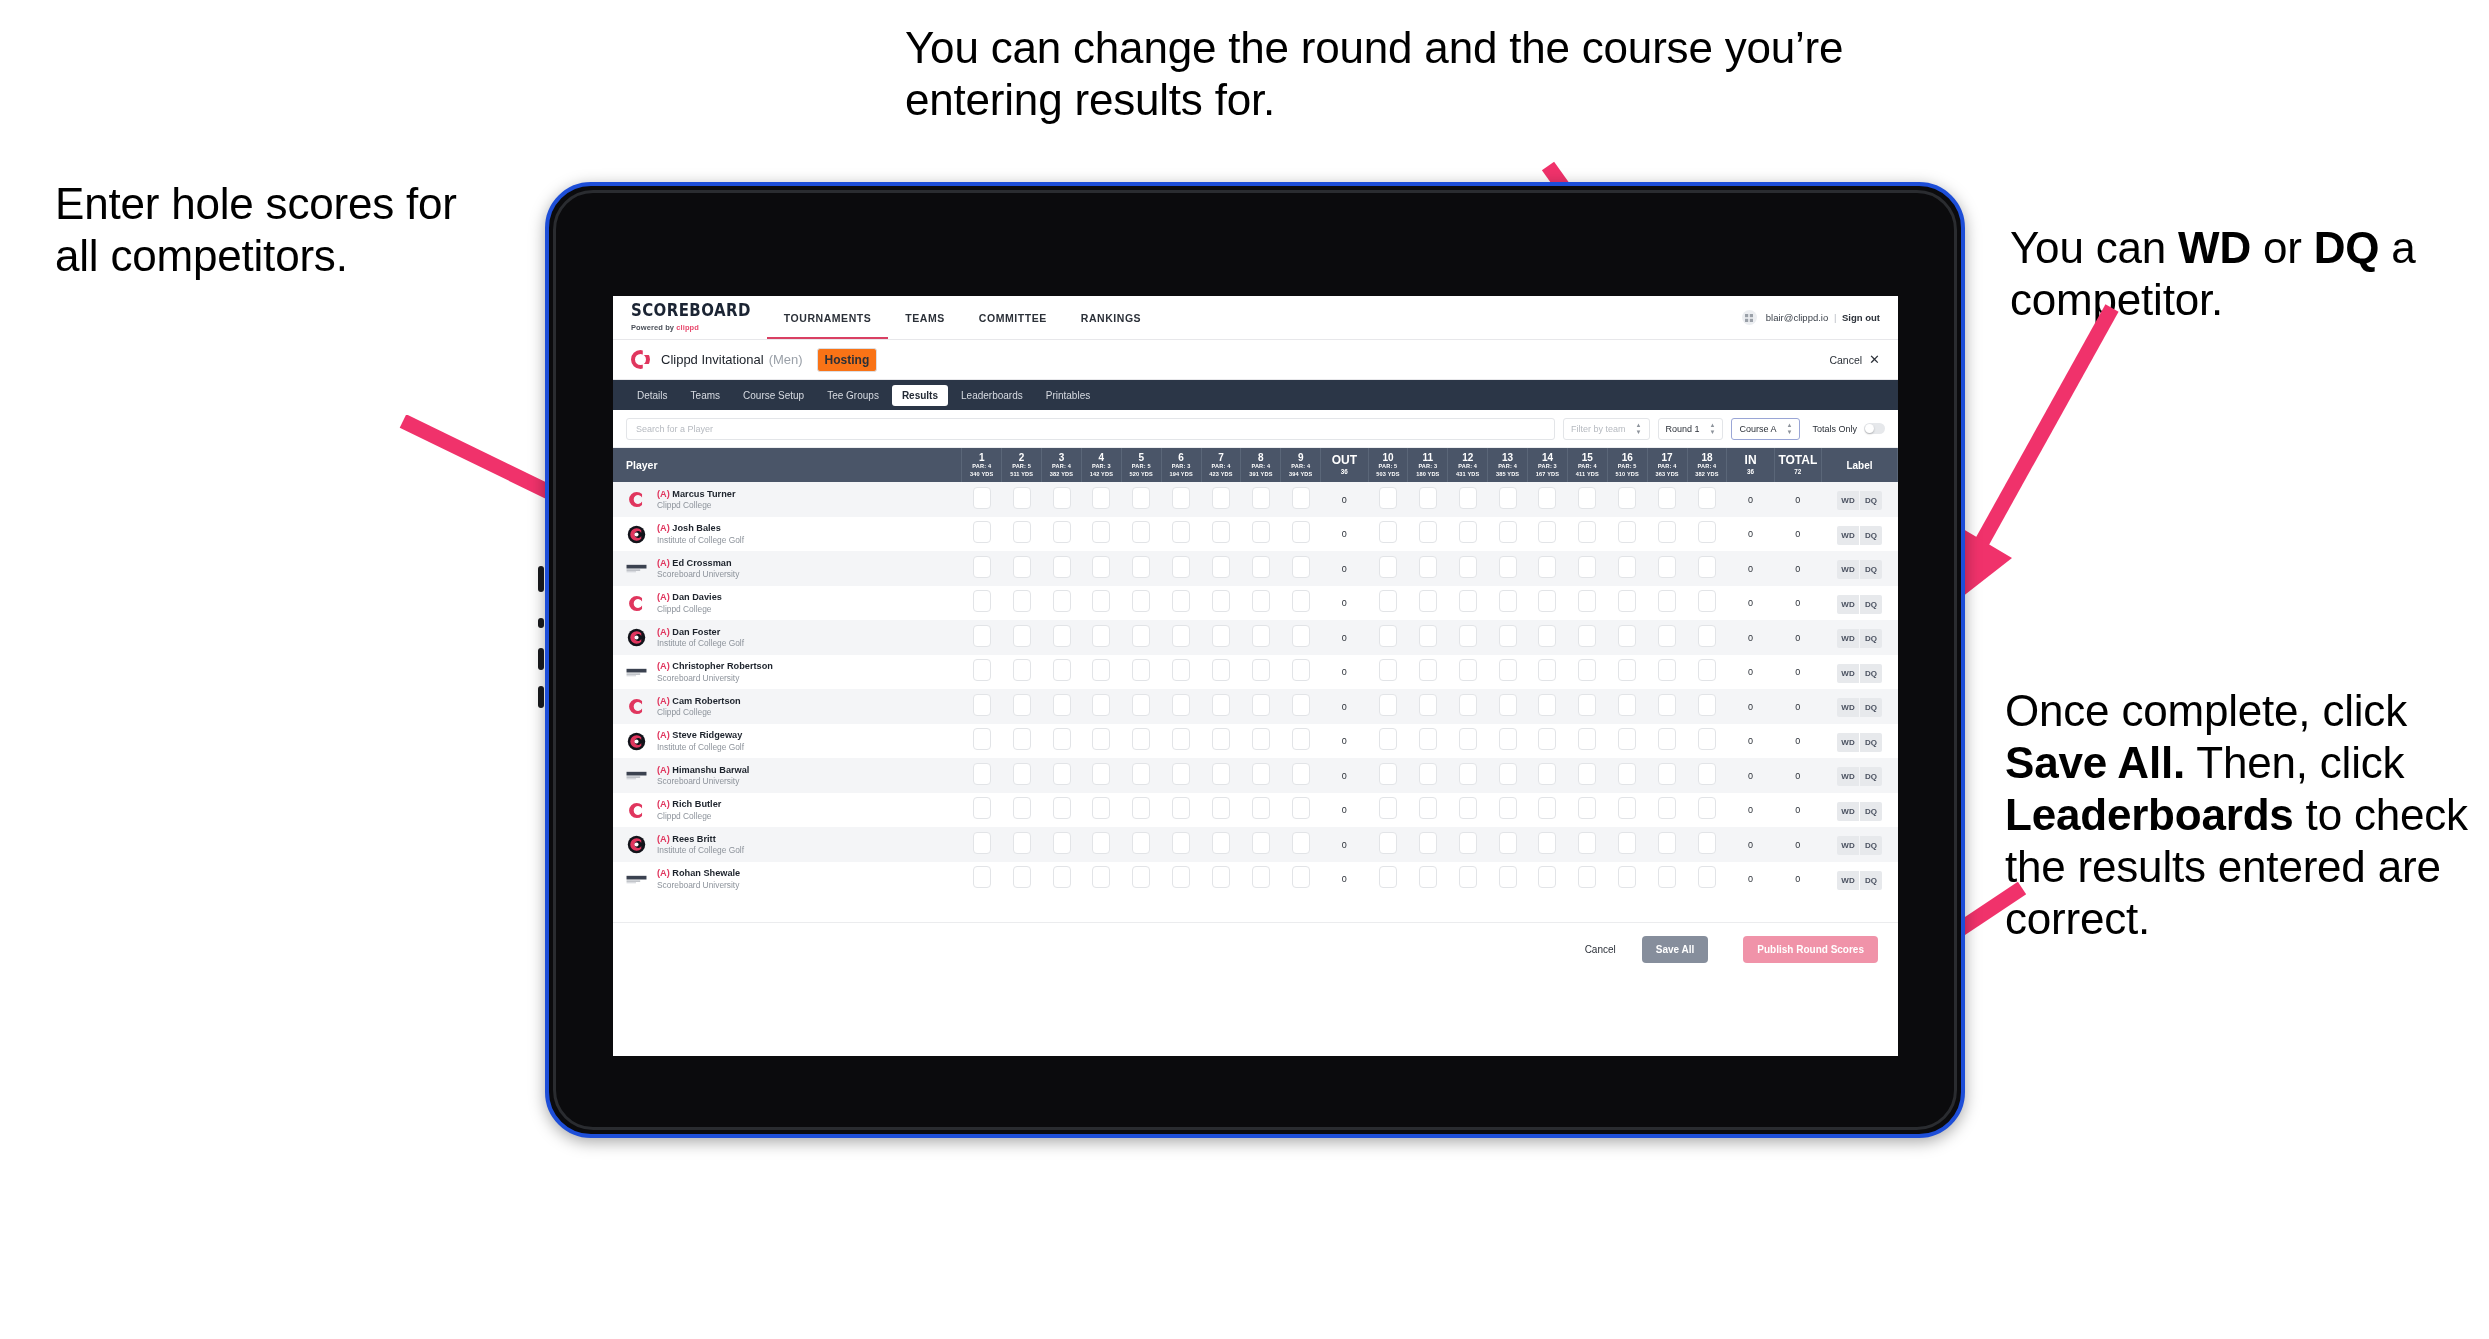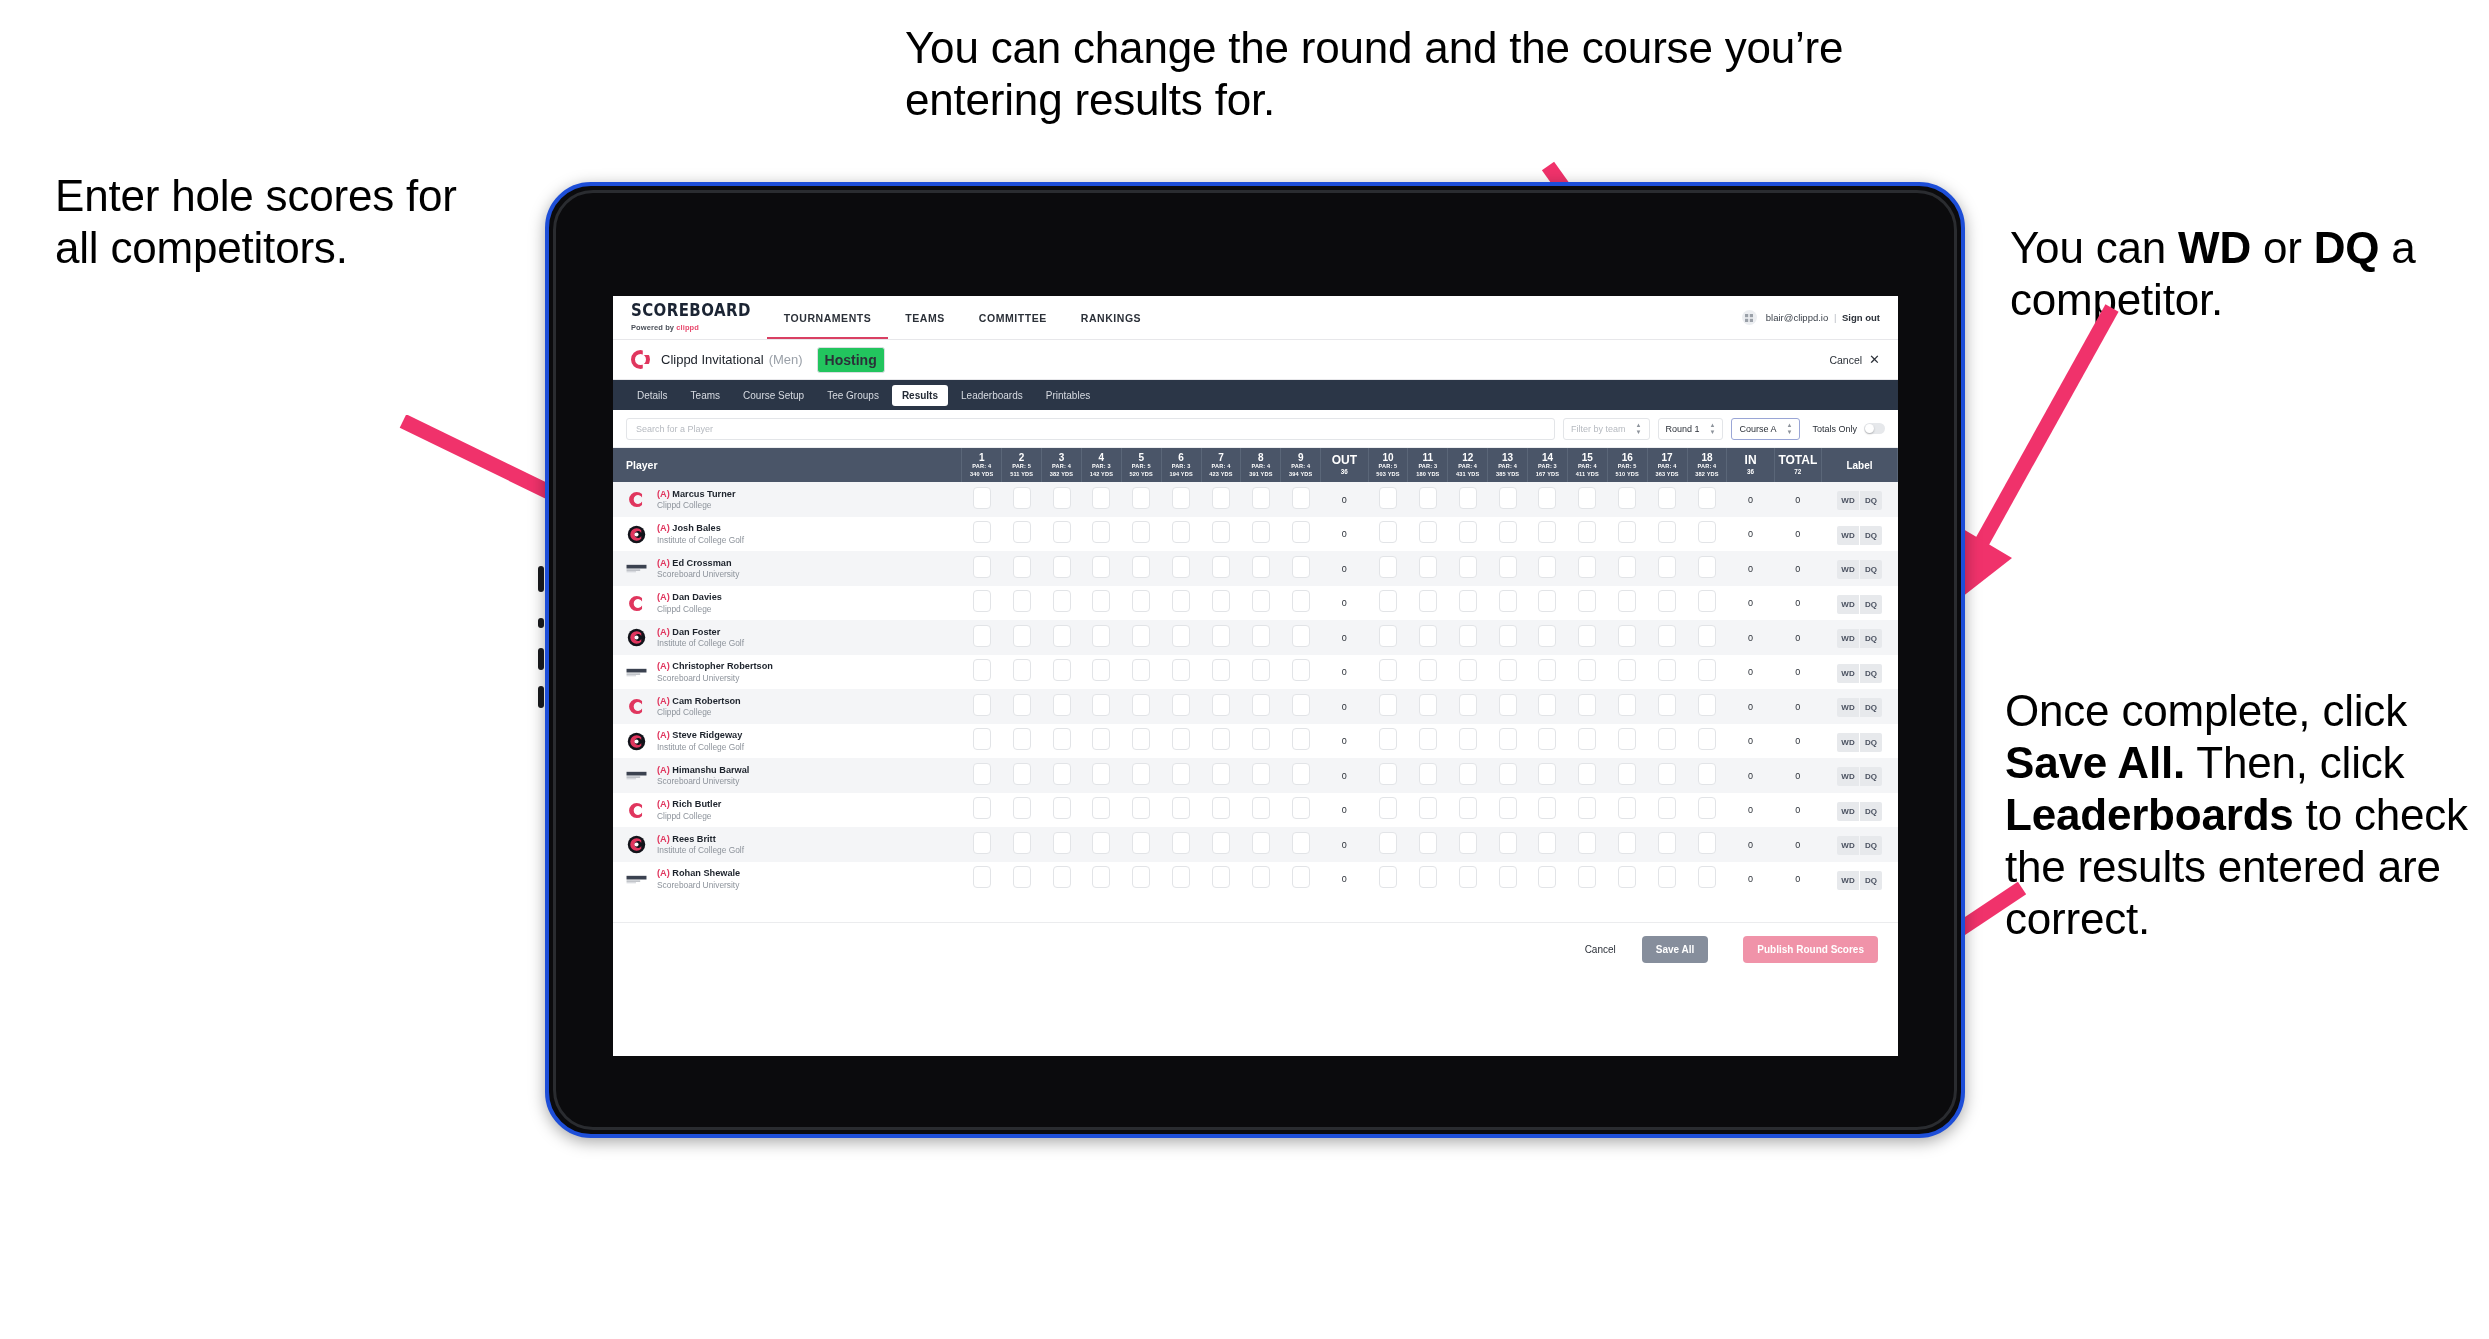--- a/index.html
+++ b/index.html
@@ -14,21 +14,21 @@
   
   .anno {
     position: absolute;
     color: #000;
     font-size: 44px;
     line-height: 1.18;
     font-weight: 400;
     letter-spacing: -0.2px;
   }
   .anno b { font-weight: 700; }
-  #anno-left   { left: 55px;  top: 170px; width: 420px; }
+  #anno-left   { left: 55px;  top: 178px; width: 420px; }
   #anno-top    { left: 905px; top: 22px;  width: 960px; text-align:left; }
   #anno-wd     { left: 2010px; top: 222px; width: 470px; }
   #anno-save   { left: 2005px; top: 685px; width: 480px; }
 
   
   .arrow { position: absolute; pointer-events: none; }
 
   
   #tablet {
     position: absolute;
@@ -98,22 +98,22 @@
     position:relative; flex:0 0 auto;
   }
   .clogo .ring{
     position:absolute; inset:0; border-radius:50%;
     border:4.6px solid #e0365e;
     clip-path: polygon(0 0, 62% 0, 62% 26%, 100% 26%, 100% 74%, 62% 74%, 62% 100%, 0 100%);
   }
   .tname { font-size:13px; color:#20252d; font-weight:400; }
   .tgender { font-size:13px; color:#9aa0a8; margin-left:5px;}
   .hosting {
-    margin-left:14px; font-size:14px; font-weight:700; color:#2b3038;
-    border:1px solid #dcdee2; border-radius:3px; padding:4px 7px; background:#22c55e;
+    margin-left:14px; font-size:12px; font-weight:700; color:#2b3038;
+    border:1px solid #dcdee2; border-radius:3px; padding:4px 7px; background:#f97316;
   }
   .cancelx { margin-left:auto; display:flex; align-items:center; gap:7px; font-size:10.5px; color:#2b3038; cursor:pointer;}
   .cancelx .x { font-size:13px; line-height:1; }
 
   
   #tabs {
     height:30px; background:#2b3647; display:flex; align-items:center; padding:0 14px; gap:3px;
   }
   .tab {
     font-size:10px; color:#d7dbe2; padding:5px 10px; border-radius:3px; cursor:pointer; white-space:nowrap;

